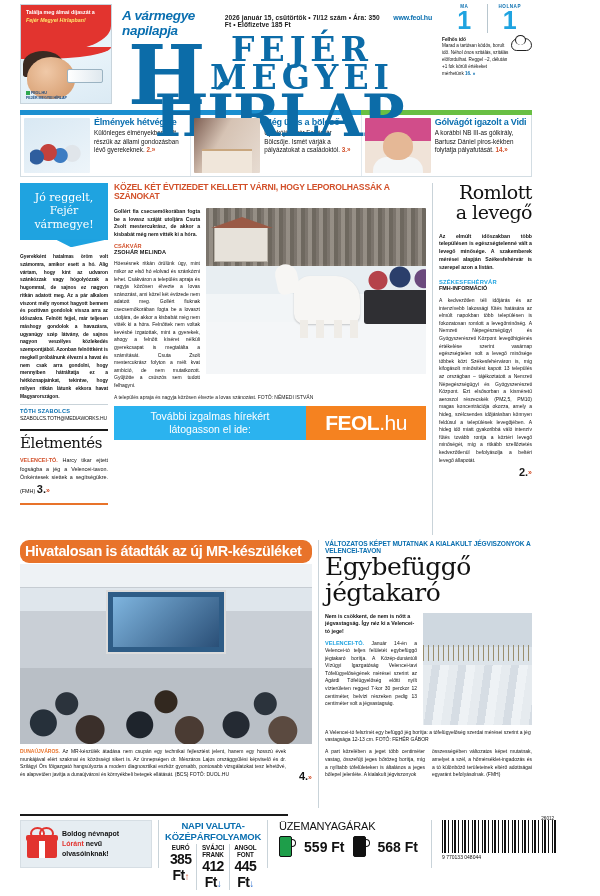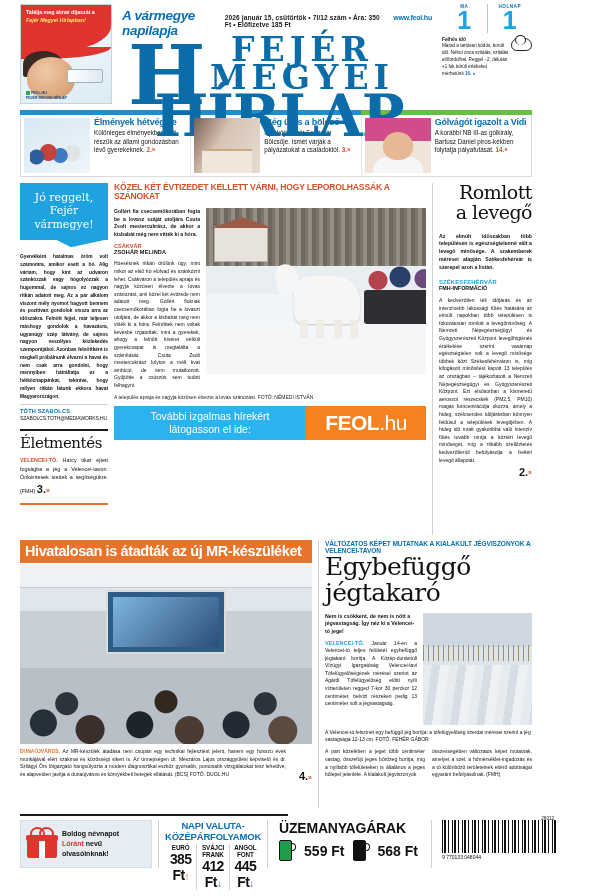--- a/index.html
+++ b/index.html
@@ -167,21 +167,21 @@
   .r-lead{ font-size:5.2px; line-height:1.52; text-align:justify; font-weight:700; margin-top:10px;}
   .r-loc{ color:#1fa3e0; font-size:5.8px; font-weight:800; margin-top:7px; letter-spacing:.2px;}
   .r-auth{ font-size:5.4px; font-weight:700;}
   .r-body{ font-size:5px; line-height:1.52; text-align:justify; margin-top:6px;}
   .r-end{ display:flex; justify-content:flex-end; align-items:center; margin-top:2px;}
 
   
   .bottom{ display:flex; gap:6px; margin-top:5px; height:268px; }
   .bl{ flex:0 0 292px; } .br{ flex:1; border-left:1px solid #c9d3d9; padding-left:6px;}
   .orange-head{ background:#e8732a; color:#fff; font-size:14.5px; font-weight:800;
-    padding:3px 5px 4px; letter-spacing:-.4px;}
+    padding:3px 5px 4px; letter-spacing:-.4px;border-radius:9px;}
   .bl-photo{ height:180px; margin-top:1px; position:relative; overflow:hidden;
     background:linear-gradient(180deg,#dfe6ec 0 26%, #c9cfd6 26% 58%, #b9bfc6 58% 100%);}
   .bl-screen{ position:absolute; left:86px; top:26px; width:120px; height:64px; background:#2e5c86; border:2px solid #dcdcdc;}
   .bl-screen:after{content:"";position:absolute;inset:5px;background:linear-gradient(135deg,#7fb5df,#2a4f77);}
   .bl-ceiling{ position:absolute; left:0; right:0; top:0; height:24px; background:#eef2f5; border-bottom:1px solid #c6ccd2;}
   .bl-heads{ position:absolute; left:0; right:0; bottom:0; height:96px;
     background:
       radial-gradient(circle at 8% 78%, #26303a 0 13px, transparent 14px),
       radial-gradient(circle at 24% 85%, #3a2f2a 0 14px, transparent 15px),
       radial-gradient(circle at 41% 80%, #1e242c 0 13px, transparent 14px),
@@ -228,21 +228,21 @@
   .nevnap-t .nm{ color:#e2342f; font-weight:800;}
   .fx{ flex:1; border-left:1px solid #c9d3d9; border-right:1px solid #c9d3d9; padding:0 6px;}
   .fx-h{ color:#0a6fb0; font-size:9.5px; font-weight:800; letter-spacing:-.2px; text-align:center;}
   .fx-row{ display:flex; margin-top:2px;}
   .fx-c{ flex:1; text-align:center; border-right:1px solid #c9d3d9;}
   .fx-c:last-child{ border-right:none;}
   .fx-l{ font-size:6.3px; font-weight:700; letter-spacing:-.1px;}
   .fx-v{ font-size:14px; font-weight:800; letter-spacing:-.6px;}
   .up{ color:#d2502a; font-size:10px;} .down{ color:#2b6fd0; font-size:10px;}
   .fuel{ flex:0 0 158px; padding:0 5px; border-right:1px solid #c9d3d9;}
-  .fuel-h{ font-size:14px; font-weight:700; letter-spacing:-.2px;}
+  .fuel-h{ font-size:11px; font-weight:400; letter-spacing:-.2px;}
   .fuel-row{ display:flex; gap:8px; margin-top:4px; align-items:center;}
   .pump{ width:17px; height:21px; position:relative;}
   .pump-b{ position:absolute; left:0; top:0; width:13px; height:21px; border:1.6px solid #111; border-radius:2px;}
   .pump-b.g{ background:#1e9e4a;} .pump-b.d{ background:#111;}
   .pump-n{ position:absolute; right:0; top:3px; width:5px; height:8px; border:1.6px solid #111; border-left:none; border-radius:0 4px 4px 0;}
   .fuel-v{ font-size:14px; font-weight:800;}
   .barcode{ flex:0 0 118px; position:relative; padding-left:4px;}
   .bc{ height:33px; width:100%;
     background: repeating-linear-gradient(90deg, #111 0 1px, #fff 1px 2px, #111 2px 4px, #fff 4px 6px, #111 6px 7px, #fff 7px 10px);}
   .bc-num{ font-size:5px; margin-top:1px;}

